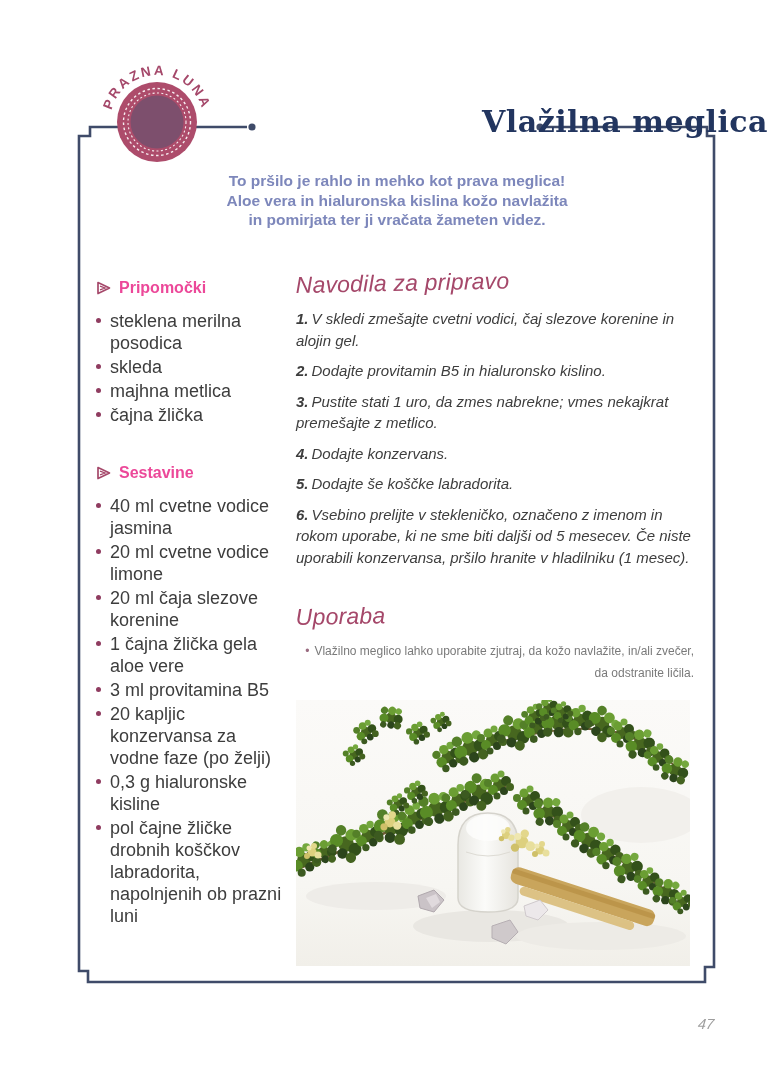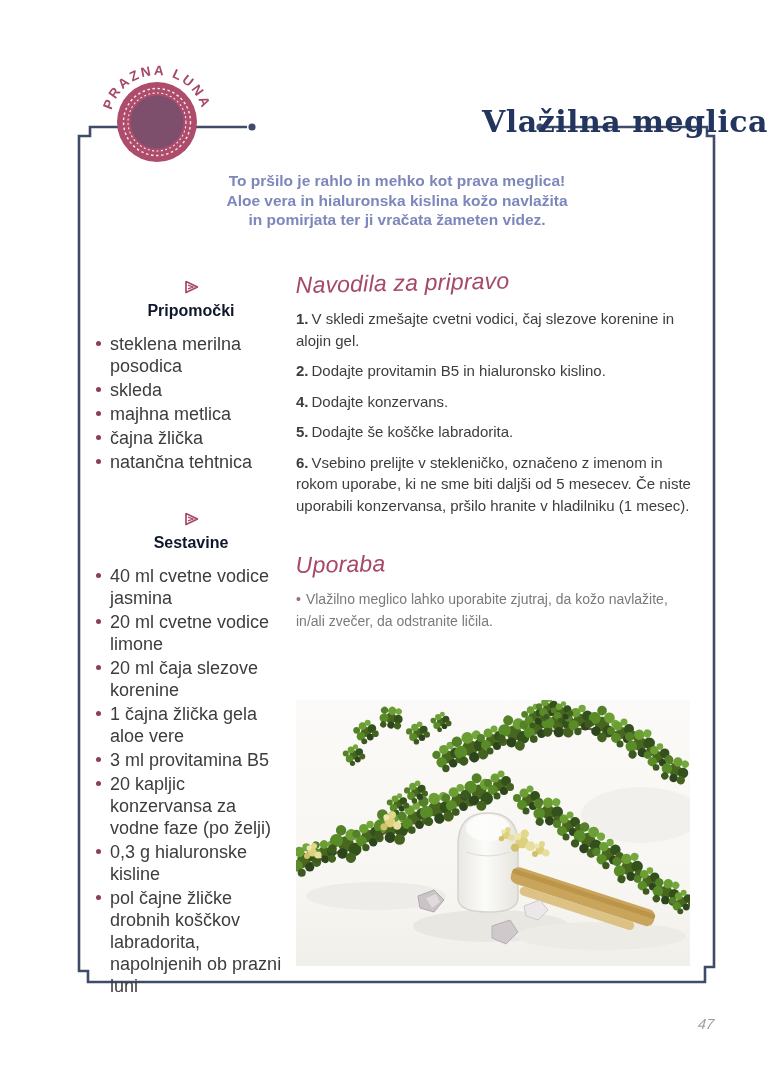--- a/index.html
+++ b/index.html
@@ -9,35 +9,35 @@
 
   .title{position:absolute;top:84px;left:22px;width:746px;text-align:right;
          font-family:"DejaVu Serif",serif;font-weight:bold;font-size:30px;line-height:35px;
          color:#22355f;letter-spacing:0.5px;}
   .intro{position:absolute;top:171px;left:26px;width:742px;text-align:center;
          font-size:15.5px;font-weight:bold;line-height:19.5px;color:#7d87bb;}
 
   .col-left{position:absolute;left:95px;top:279px;width:192px;}
   .col-right{position:absolute;left:296px;top:272px;width:398px;}
 
-  .section-head{display:flex;align-items:center;gap:7px;color:#0f172a;font-weight:bold;font-size:16px;flex-direction:column;}
+  .section-head{display:flex;align-items:center;gap:7px;color:#ec4899;font-weight:bold;font-size:16px;}
   .marker-icon svg{display:block;}
   .dot-list{list-style:none;margin:13px 0 0;padding:0;font-size:18px;line-height:22px;color:#3d3d3d;}
   .dot-list li{position:relative;padding-left:15px;margin-bottom:2px;}
   .dot-list li::before{content:"";position:absolute;left:1px;top:8px;width:5px;height:5px;
         border-radius:50%;background:#8f3c60;}
   .ingredients-section{margin-top:38px;}
 
   .script-head{font-size:23px;font-style:italic;color:#a5486a;letter-spacing:0.2px;
         transform:rotate(-1.2deg);transform-origin:left bottom;display:inline-block;}
   .steps{margin-top:9px;}
-  .step{font-size:15px;line-height:21.5px;color:#3d3d3d;margin:0 0 9px 0;}
+  .step{font-size:15px;line-height:21.5px;color:#3d3d3d;margin:0 0 9px 0;font-style:italic;}
   .step b{font-weight:bold;margin-right:3px;}
   .usage-head{margin-top:27px;}
-  .usage-text{margin:10px 0 0;font-size:14px;line-height:21.5px;color:#7a7a7a;}
+  .usage-text{margin:10px 0 0;font-size:12px;line-height:21.5px;color:#7a7a7a;text-align:right;}
   .usage-text .u-bullet{color:#9a6b80;margin-right:5px;}
 
   .photo{position:absolute;left:296px;top:700px;width:394px;height:266px;}
   .photo svg{display:block;}
 
   .page-num{position:absolute;left:698px;top:1016px;font-size:14.5px;color:#9e9e9e;
         font-style:italic;transform:skewX(-6deg);}
 </style>
 </head>
 <body>
@@ -80,21 +80,20 @@
           </svg>
         </span>
         <span>Pripomočki</span>
       </div>
       <ul class="dot-list">
 
       <li>steklena merilna posodica</li>
           <li>skleda</li>
           <li>majhna metlica</li>
           <li>čajna žlička</li>
-          <li>natančna tehtnica</li>
         </ul>
     </section>
 
     <section class="ingredients-section">
       <div class="section-head">
         <span class="marker-icon">
           <svg width="17" height="16" viewBox="0 0 17 16">
             <path d="M3,2.5 L14.5,8 L3,13.5 Z" fill="none" stroke="#a5486a" stroke-width="1.7" stroke-linejoin="round"></path>
             <path d="M5,6.2 L10,8 L5,9.8" fill="none" stroke="#a5486a" stroke-width="1.3"></path>
           </svg>
@@ -116,20 +115,21 @@
   </aside>
 
   <main class="col-right">
     <h2 class="script-head" style="margin:0;font-weight:normal;">Navodila za pripravo</h2>
     <div class="steps">
 
         <p class="step"><b>1.</b><span>V skledi zmešajte cvetni vodici, čaj slezove korenine in alojin gel.</span></p>
 
         <p class="step"><b>2.</b><span>Dodajte provitamin B5 in hialuronsko kislino.</span></p>
 
+        <p class="step"><b>3.</b><span>Pustite stati 1 uro, da zmes nabrekne; vmes nekajkrat premešajte z metlico.</span></p>
 
         <p class="step"><b>4.</b><span>Dodajte konzervans.</span></p>
 
         <p class="step"><b>5.</b><span>Dodajte še koščke labradorita.</span></p>
 
         <p class="step"><b>6.</b><span>Vsebino prelijte v stekleničko, označeno z imenom in rokom uporabe, ki ne sme biti daljši od 5 mesecev. Če niste uporabili konzervansa, pršilo hranite v hladilniku (1 mesec).</span></p>
       </div>
 
     <h2 class="script-head usage-head" style="font-weight:normal;margin-bottom:0;">Uporaba</h2>
     <p class="usage-text">

